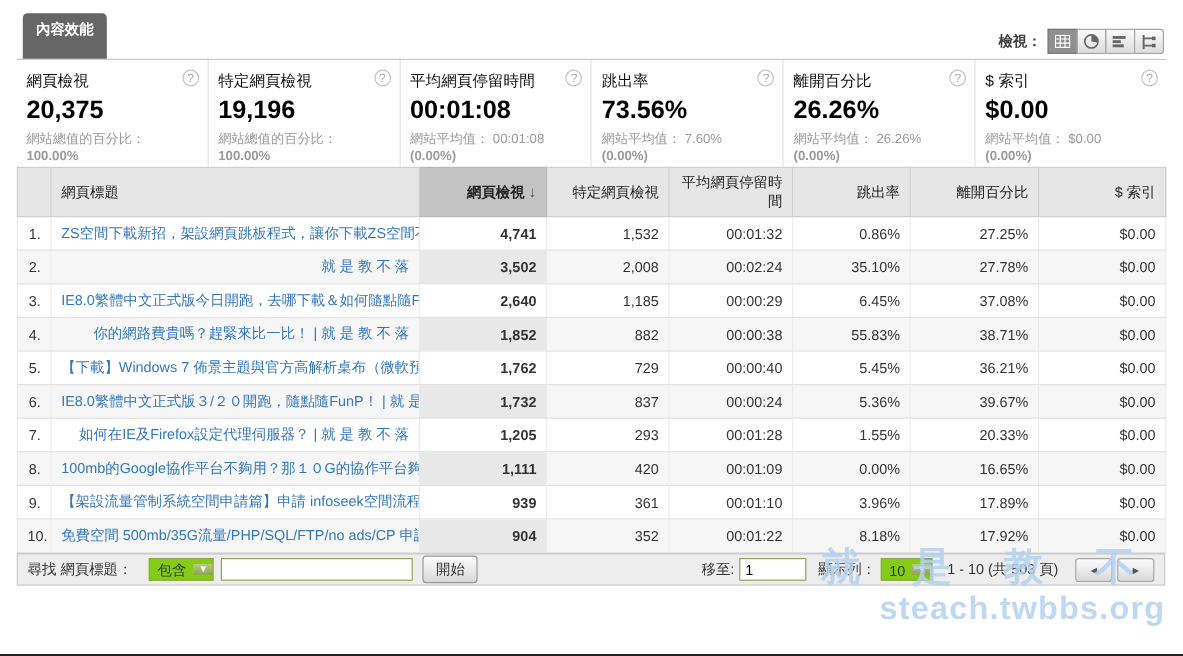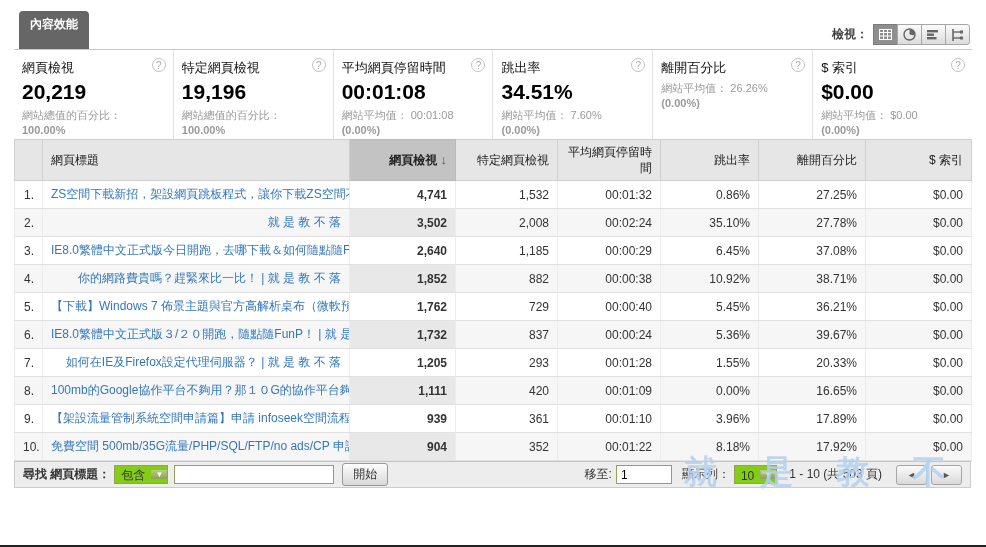--- a/index.html
+++ b/index.html
@@ -57,21 +57,21 @@
   td.c-title{text-align:left;}
   td.c-title a{color:var(--link-blue);text-decoration:none;}
   td.c-pv{background:#f0f0f0;font-weight:bold;color:#222;}
   tr.even td.c-pv{background:#e8e8e8;}
 
   
   .footer{display:flex;justify-content:space-between;align-items:center;height:27px;
     background:#ededed;border:1px solid #cccccc;border-top:1px solid #c4c4c4;
     width:957px;padding:0 8px;font-size:12px;color:#333;}
   .fgroup{display:flex;align-items:center;}
-  .flabel{font-weight:bold;margin-right:4px;white-space:nowrap;}
+  .flabel{font-weight:normal;margin-right:14px;white-space:nowrap;}
   .plain-label{margin-right:4px;white-space:nowrap;}
   .gselect{display:inline-flex;align-items:center;border:1px solid var(--green-border);
     background:#84cc16;height:19px;cursor:pointer;margin-right:6px;}
   .gselect .txt{padding:2px 6px 0 6px;font-size:12px;}
   .gselect .arrow{width:16px;background:linear-gradient(#b9c987,#8da353);color:#fff;
     font-size:8px;display:flex;align-items:center;justify-content:center;}
   .ginput{border:1px solid var(--green-border);height:19px;font-size:12px;padding:0 4px;
     font-family:inherit;}
   .search-input{width:160px;margin-right:8px;}
   .goto-input{width:56px;margin-right:10px;}
@@ -141,21 +141,21 @@
             </svg>
           </span>
         </span>
       </div>
     </div>
 
     <div class="metrics">
   <div class="metric">
     <div class="m-label">網頁檢視</div>
     <span class="m-help">?</span>
-    <div class="m-value">20,219</div>
+    <div class="m-value">20,375</div>
     <div class="m-sub1">網站總值的百分比：</div>
     <div class="m-sub2">100.00%</div>
   </div>
 
   <div class="metric">
     <div class="m-label">特定網頁檢視</div>
     <span class="m-help">?</span>
     <div class="m-value">19,196</div>
     <div class="m-sub1">網站總值的百分比：</div>
     <div class="m-sub2">100.00%</div>
@@ -165,28 +165,29 @@
     <div class="m-label">平均網頁停留時間</div>
     <span class="m-help">?</span>
     <div class="m-value">00:01:08</div>
     <div class="m-sub1">網站平均值： 00:01:08</div>
     <div class="m-sub2">(0.00%)</div>
   </div>
 
   <div class="metric">
     <div class="m-label">跳出率</div>
     <span class="m-help">?</span>
-    <div class="m-value">34.51%</div>
+    <div class="m-value">73.56%</div>
     <div class="m-sub1">網站平均值： 7.60%</div>
     <div class="m-sub2">(0.00%)</div>
   </div>
 
   <div class="metric">
     <div class="m-label">離開百分比</div>
     <span class="m-help">?</span>
+    <div class="m-value">26.26%</div>
     <div class="m-sub1">網站平均值： 26.26%</div>
     <div class="m-sub2">(0.00%)</div>
   </div>
 
   <div class="metric">
     <div class="m-label">$ 索引</div>
     <span class="m-help">?</span>
     <div class="m-value">$0.00</div>
     <div class="m-sub1">網站平均值： $0.00</div>
     <div class="m-sub2">(0.00%)</div>
@@ -242,21 +243,21 @@
     <td class="c-exit">37.08%</td>
     <td class="c-dollar">$0.00</td>
   </tr>
 
   <tr class="even">
     <td class="c-num">4.</td>
     <td class="c-title"><a href="#">你的網路費貴嗎？趕緊來比一比！ | 就 是 教 不 落</a></td>
     <td class="c-pv">1,852</td>
     <td class="c-upv">882</td>
     <td class="c-time">00:00:38</td>
-    <td class="c-bounce">10.92%</td>
+    <td class="c-bounce">55.83%</td>
     <td class="c-exit">38.71%</td>
     <td class="c-dollar">$0.00</td>
   </tr>
 
   <tr>
     <td class="c-num">5.</td>
     <td class="c-title"><a href="#">【下載】Windows 7 佈景主題與官方高解析桌布（微軟預計）</a></td>
     <td class="c-pv">1,762</td>
     <td class="c-upv">729</td>
     <td class="c-time">00:00:40</td>
@@ -342,14 +343,15 @@
         </span>
         <span class="range-text">1 - 10 (共 503 頁)</span>
         <span class="pager-btn"><span>◄</span></span>
         <span class="pager-btn"><span>►</span></span>
       </div>
     </div>
 
   </div>
 
   <div class="watermark wm1">就 是 教 不 落</div>
+  <div class="watermark wm2">steach.twbbs.org</div>
   <div class="window-edge"></div>
 </div>
 
 </body></html>

